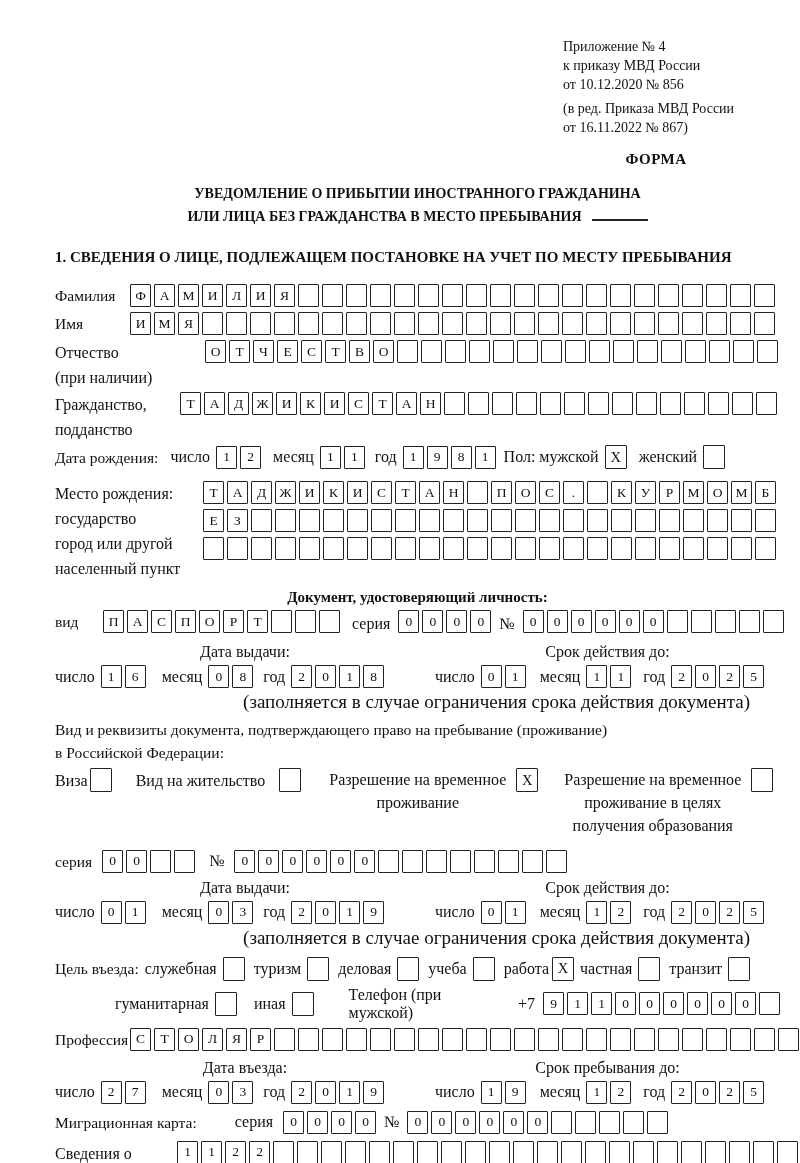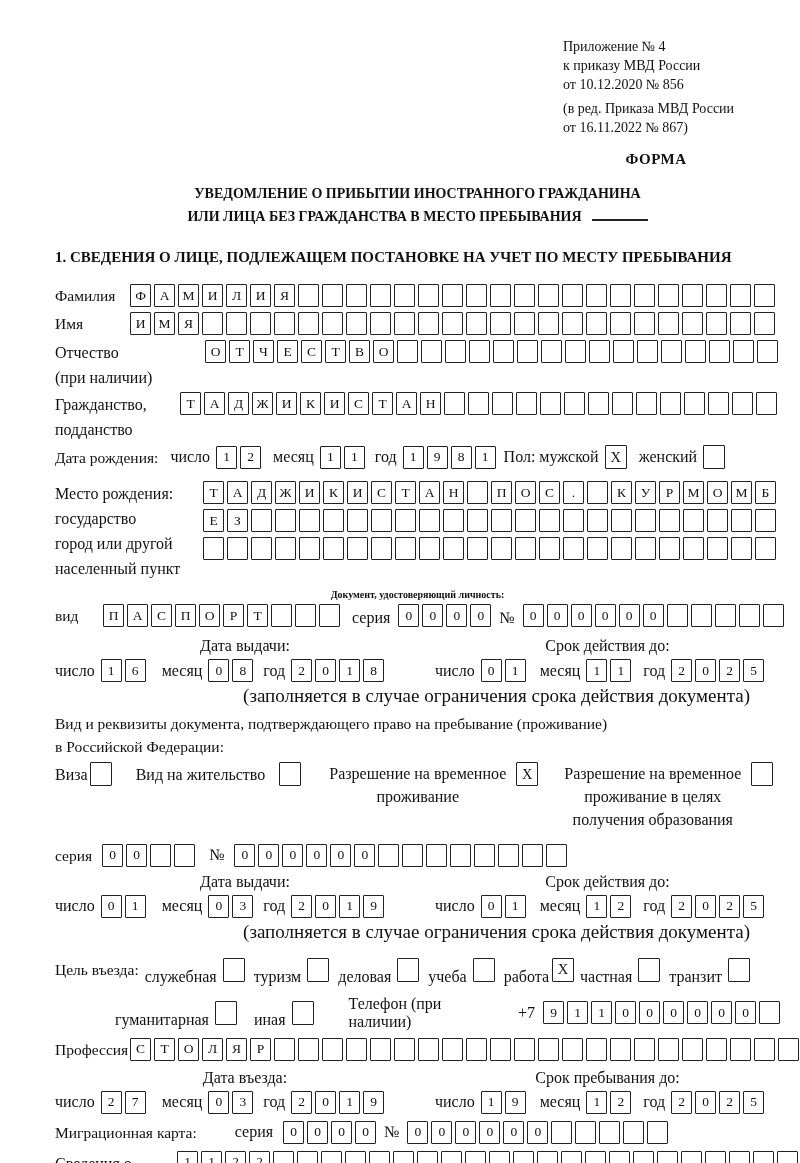--- a/index.html
+++ b/index.html
@@ -33,24 +33,24 @@
   .lblstack span{line-height:25px;}
   .dg{display:inline-flex;align-items:center;gap:5px;flex:none;}
   .dg .dlbl{margin-right:1px;}
   .two-col{display:flex;margin-top:10px;}
   .half-l{width:380px;flex:none;text-align:center;font-weight:normal;}
   .half-r{flex:1;text-align:center;}
   .daterow{display:flex;margin-top:4px;}
   .daterow .left{width:380px;flex:none;display:flex;}
   .note{margin-top:3px;text-align:right;padding-right:30px;font-size:19px;}
   .opt{display:inline-flex;align-items:center;margin-right:9px;}
-  .opt .olbl{line-height:24px;margin-top:14px;}
+  .opt .olbl{line-height:24px;}
   .permit-item{display:flex;align-items:flex-start;margin-right:14px;}
   .permit-lines{display:flex;flex-direction:column;text-align:center;line-height:1.45;}
-  .doc-head{margin-top:8px;text-align:center;font-weight:bold;font-size:10px;}
+  .doc-head{margin-top:8px;text-align:center;font-weight:bold;font-size:15px;}
 </style>
 </head>
 <body>
 
 <div class="page">
 
   <div class="hdr">
     <div>Приложение № 4</div>
     <div>к приказу МВД России</div>
     <div>от 10.12.2020 № 856</div>
@@ -566,21 +566,21 @@
 
   <div class="frow" style="margin-top:5px;align-items:center;">
     <span class="opt" style="margin-left:60px;">
         <span class="olbl">гуманитарная</span>
         <span class="checkbox"></span>
       </span>
     <span class="opt" style="margin-left:8px;">
         <span class="olbl">иная</span>
         <span class="checkbox"></span>
       </span>
-    <span style="margin-left:26px;">Телефон (при наличии)</span>
+    <span style="margin-left:26px;">Телефон (при мужской)</span>
     <span style="margin-left:28px;margin-right:8px;">+7</span>
     <span class="cells">
         <span class="cell">9</span>
         <span class="cell">1</span>
         <span class="cell">1</span>
         <span class="cell">0</span>
         <span class="cell">0</span>
         <span class="cell">0</span>
         <span class="cell">0</span>
         <span class="cell">0</span>

